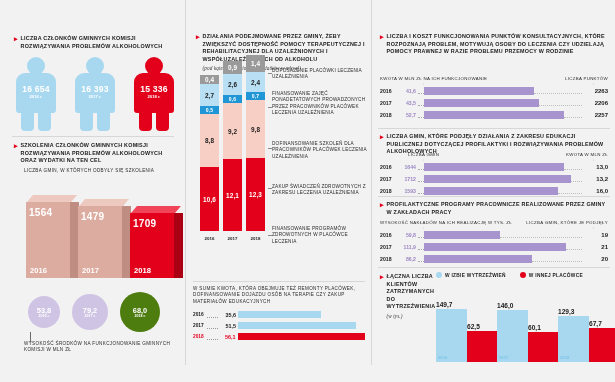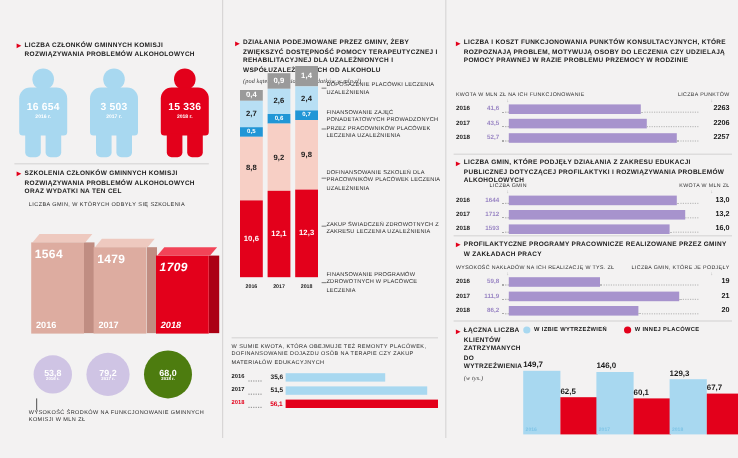--- a/index.html
+++ b/index.html
@@ -171,21 +171,21 @@
         <div class="p-leg r"></div>
         <div class="p-num">16 654</div>
         <div class="p-yr">2016 r.</div>
       </div>
 
       <div class="person sky" style="left:59px;">
         <div class="p-head"></div>
         <div class="p-body"></div>
         <div class="p-leg l"></div>
         <div class="p-leg r"></div>
-        <div class="p-num">3 503</div>
+        <div class="p-num">16 393</div>
         <div class="p-yr">2017 r.</div>
       </div>
 
       <div class="person red" style="left:118px;">
         <div class="p-head"></div>
         <div class="p-body"></div>
         <div class="p-leg l"></div>
         <div class="p-leg r"></div>
         <div class="p-num">15 336</div>
         <div class="p-yr">2018 r.</div>
@@ -217,21 +217,21 @@
         <div class="bx-side" style="left:44px;height:72px;clip-path:polygon(0 0,100% -9%,100% 100%,0 100%);"></div>
         <div class="bx-front" style="height:72px;">
           <div class="bx-num">1479</div>
           <div class="bx-yr">2017</div>
         </div>
       </div>
 
       <div class="box3d bx-rd" style="left:104px;width:53px;height:72px;">
         <div class="bx-top" style="left:4px;top:0;transform:skewX(-40deg);"></div>
         <div class="bx-side" style="left:44px;height:65px;clip-path:polygon(0 0,100% -10%,100% 100%,0 100%);"></div>
-        <div class="bx-front" style="height:65px;font-style:italic;">
+        <div class="bx-front" style="height:65px;">
           <div class="bx-num">1709</div>
           <div class="bx-yr">2018</div>
         </div>
       </div>
     </div>
 
     <div class="circles">
       <div class="circ" style="left:0;top:4px;width:32px;height:32px;">
         <div class="circ-n">53,8</div>
         <div class="circ-y">2016 r.</div>

